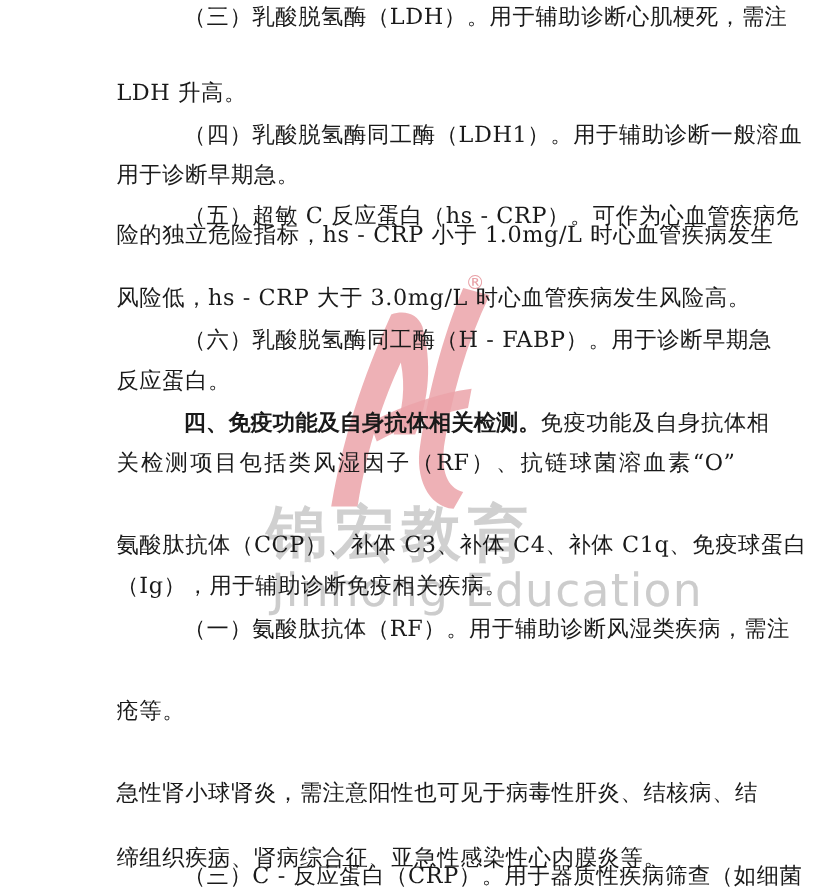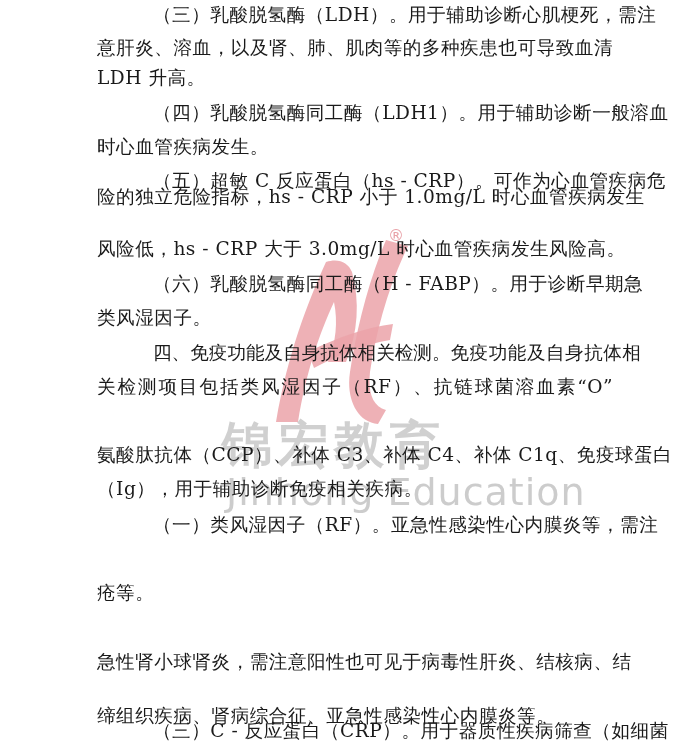--- a/index.html
+++ b/index.html
@@ -4,21 +4,21 @@
 <style>
   html, body { margin:0; padding:0; background:#ffffff; }
   body { width:700px; height:747px; overflow:hidden; position:relative;
          font-family:"DejaVu Serif","Liberation Serif",serif; color:#1a1a1a; }
   .page { position:absolute; left:0; top:0; width:700px; height:747px; }
   .line { position:absolute; left:97px; width:516px; height:24px; font-size:18.6px;
           line-height:24px; white-space:nowrap; text-align:justify; text-align-last:justify;
           letter-spacing:0.5px; z-index:2; }
   .line.indent { left:153px; width:478px; }
   .line.last { text-align-last:left; }
-  .bold { font-family:"DejaVu Sans","Liberation Sans",sans-serif; font-weight:normal; letter-spacing:0; }
+  .bold { font-family:"DejaVu Sans","Liberation Sans",sans-serif; font-weight:bold; letter-spacing:0; }
   .wm-logo { position:absolute; left:268px; top:232px; width:160px; height:200px; z-index:1; }
   .wm-reg { position:absolute; left:388px; top:226px; font-size:16px; color:#e8a0a6;
             font-family:"DejaVu Sans",sans-serif; z-index:1; }
   .wm-cn { position:absolute; left:222px; top:412px; font-size:50px; font-weight:bold;
            color:#c8c8c8; letter-spacing:6px; font-family:"DejaVu Sans",sans-serif; z-index:1; opacity:0.85; }
   .wm-en { position:absolute; left:226px; top:470px; font-size:38px; color:#c4c4c4;
            font-family:"DejaVu Sans",sans-serif; letter-spacing:1px; z-index:1; opacity:0.85; }
 </style>
 </head>
 <body>
@@ -28,38 +28,37 @@
   <svg class="wm-logo" viewBox="0 0 160 200">
     <path d="M58 30 C40 70 20 120 8 190 L30 190 C38 140 52 100 66 70 C70 90 68 110 60 130 L78 130 C90 100 92 70 84 40 C80 30 70 26 58 30 Z" fill="#eba3a9" opacity="0.85"></path>
     <path d="M118 8 C100 50 88 100 82 140 C78 165 88 190 110 192 L118 178 C104 174 100 160 102 140 C108 100 120 55 140 14 Z" fill="#eba3a9" opacity="0.85"></path>
     <path d="M40 120 C70 105 100 95 125 92 L122 108 C98 112 72 122 46 136 Z" fill="#eba3a9" opacity="0.85"></path>
   </svg>
   <span class="wm-reg">®</span>
   <div class="wm-cn">锦宏教育</div>
   <div class="wm-en">Jinhong Education</div>
 
   <div class="line indent" style="top:3px">（三）乳酸脱氢酶（LDH）。用于辅助诊断心肌梗死，需注</div>
-  <div class="line" style="top:36px">意肝炎、溶血，以及肾、肺、肌肉等的多种疾患也可导致血清</div>
   <div class="line last" style="top:66px">LDH 升高。</div>
 
   <div class="line indent" style="top:101px">（四）乳酸脱氢酶同工酶（LDH1）。用于辅助诊断一般溶血</div>
-  <div class="line last" style="top:135px">时心血管疾病发生。</div>
+  <div class="line last" style="top:135px">用于诊断早期急。</div>
 
   <div class="line indent" style="top:169px">（五）超敏 C 反应蛋白（hs - CRP）。可作为心血管疾病危</div>
   <div class="line" style="top:185px">险的独立危险指标，hs - CRP 小于 1.0mg/L 时心血管疾病发生</div>
   <div class="line last" style="top:237px">风险低，hs - CRP 大于 3.0mg/L 时心血管疾病发生风险高。</div>
 
   <div class="line indent" style="top:272px">（六）乳酸脱氢酶同工酶（H - FABP）。用于诊断早期急</div>
-  <div class="line last" style="top:306px">类风湿因子。</div>
+  <div class="line last" style="top:306px">反应蛋白。</div>
 
   <div class="line indent" style="top:341px"><span class="bold">四、免疫功能及自身抗体相关检测。</span><span>免疫功能及自身抗体相</span></div>
   <div class="line" style="top:375px">关检测项目包括类风湿因子（RF）、抗链球菌溶血素“O”</div>
   <div class="line" style="top:443px">氨酸肽抗体（CCP）、补体 C3、补体 C4、补体 C1q、免疫球蛋白</div>
   <div class="line last" style="top:477px">（Ig），用于辅助诊断免疫相关疾病。</div>
 
-  <div class="line indent" style="top:513px">（一）类风湿因子（RF）。亚急性感染性心内膜炎等，需注</div>
+  <div class="line indent" style="top:513px">（一）氨酸肽抗体（RF）。用于辅助诊断风湿类疾病，需注</div>
   <div class="line last" style="top:581px">疮等。</div>
 
   <div class="line" style="top:650px">急性肾小球肾炎，需注意阳性也可见于病毒性肝炎、结核病、结</div>
   <div class="line last" style="top:704px">缔组织疾病、肾病综合征、亚急性感染性心内膜炎等。</div>
 
   <div class="line indent" style="top:719px">（三）C - 反应蛋白（CRP）。用于器质性疾病筛查（如细菌</div>
 </div>
 
 </body></html>

